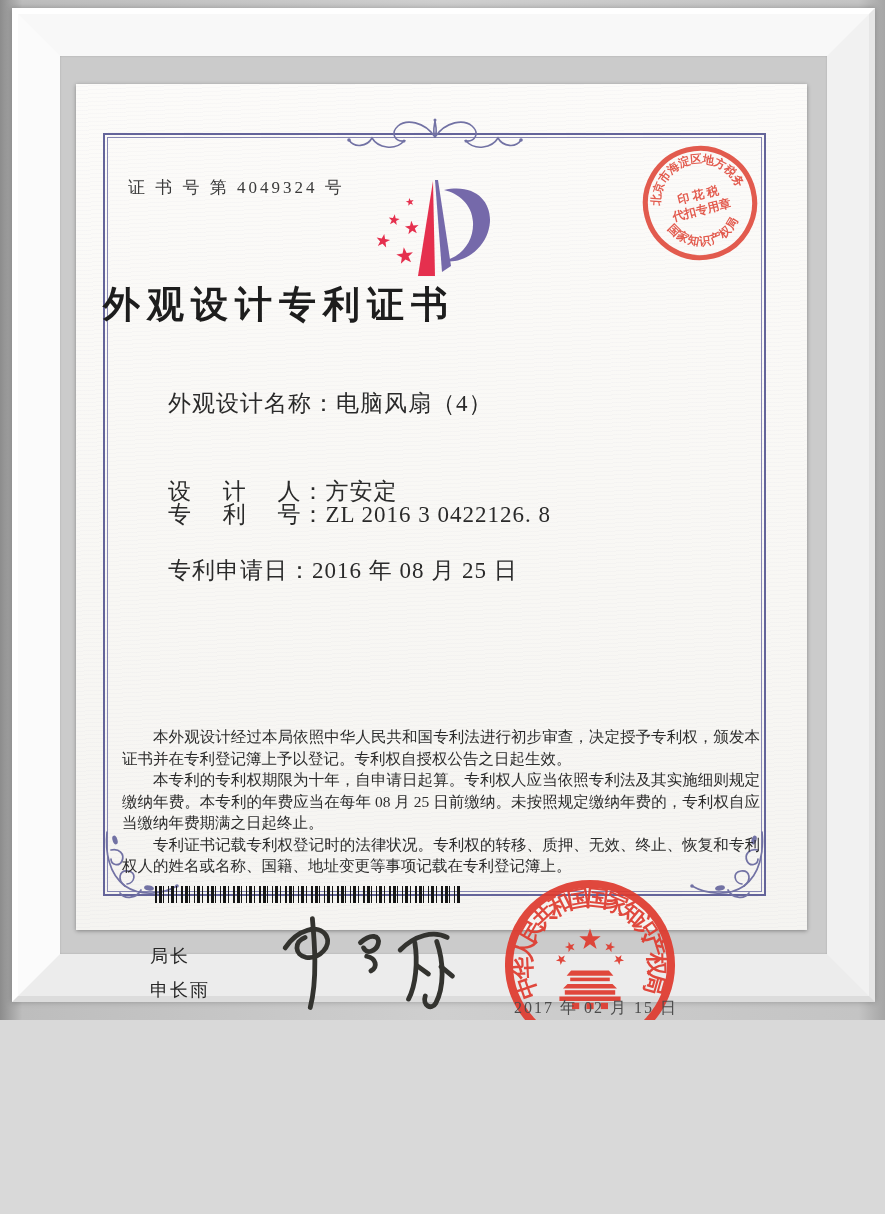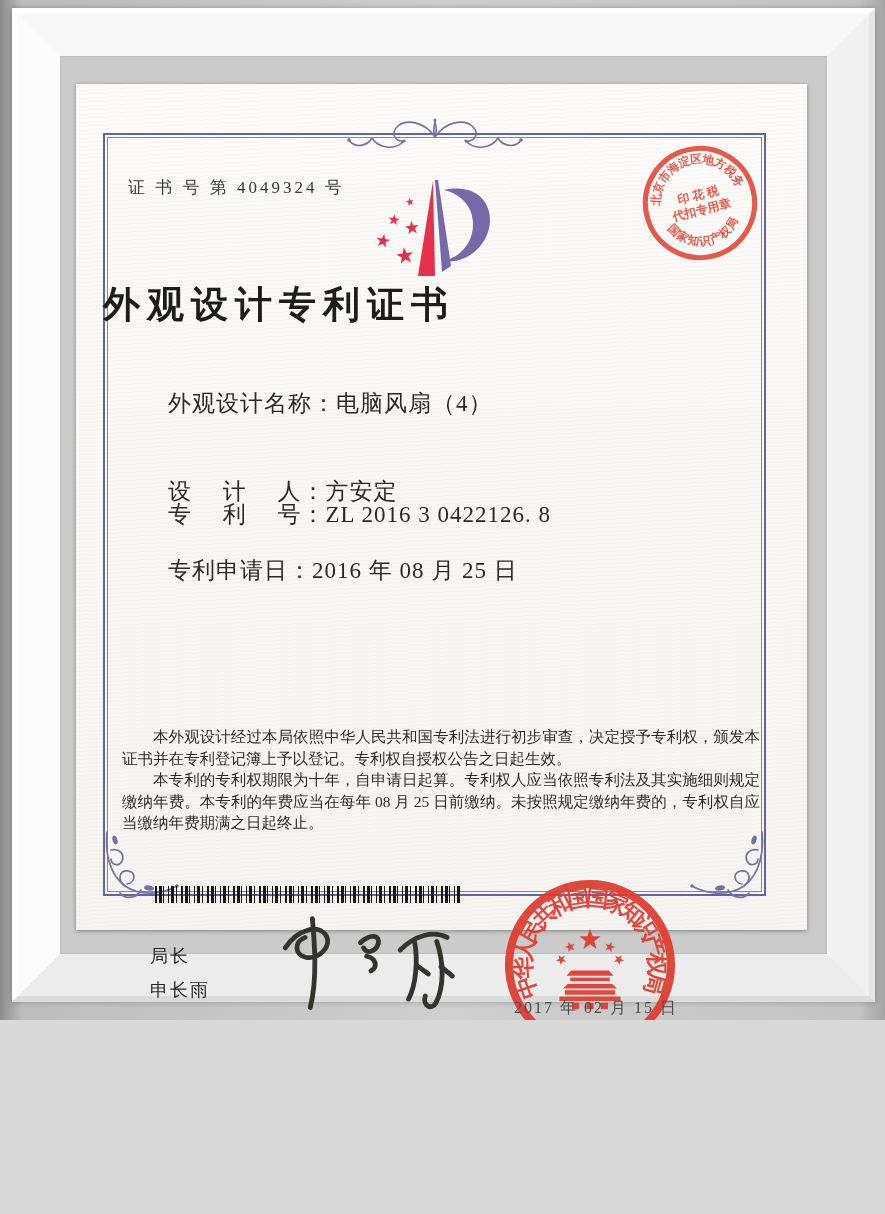--- a/index.html
+++ b/index.html
@@ -167,20 +167,21 @@
         <div class="field-row row-2">
           <span class="lbl">专　 利　 号：</span><span class="val">ZL 2016 3 0422126. 8</span>
         </div>
         <div class="field-row row-3">
           <span class="lbl">专利申请日：</span><span class="val">2016 年 08 月 25 日</span>
         </div>
 
         <div class="body-text">
           <p>本外观设计经过本局依照中华人民共和国专利法进行初步审查，决定授予专利权，颁发本证书并在专利登记簿上予以登记。专利权自授权公告之日起生效。</p>
           <p>本专利的专利权期限为十年，自申请日起算。专利权人应当依照专利法及其实施细则规定缴纳年费。本专利的年费应当在每年 08 月 25 日前缴纳。未按照规定缴纳年费的，专利权自应当缴纳年费期满之日起终止。</p>
+          <p>专利证书记载专利权登记时的法律状况。专利权的转移、质押、无效、终止、恢复和专利权人的姓名或名称、国籍、地址变更等事项记载在专利登记簿上。</p>
         </div>
 
         <div class="barcode"></div>
 
         <div class="director-label">局长</div>
         <div class="director-name">申长雨</div>
 
         <svg class="signature" viewBox="0 0 220 100">
           <g stroke="#33332f" stroke-width="4.6" fill="none" stroke-linecap="round" stroke-linejoin="round">
             <path d="M26,36 C38,18 58,13 65,24 C71,34 59,47 46,45 C35,43 34,30 45,26"></path>

